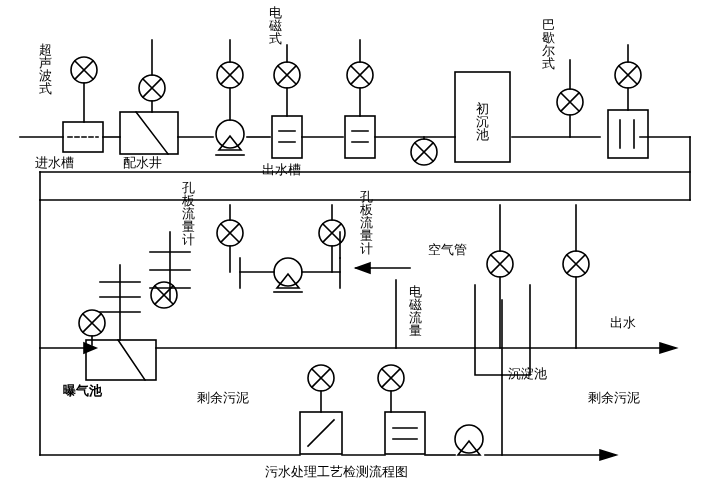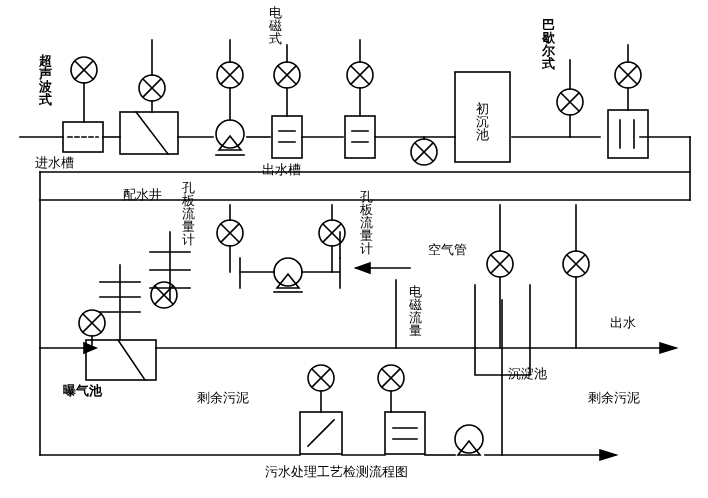--- a/index.html
+++ b/index.html
@@ -210,34 +210,34 @@
       <path d="M 321 391 L 321 412"></path>
 
       <circle cx="391" cy="378" r="13"></circle>
       <path d="M 382 369 L 400 387 M 400 369 L 382 387"></path>
       <path d="M 391 391 L 391 412"></path>
 
       <path d="M 502 375 L 502 455"></path>
     </g>
   </svg>
 
-  <div class="lbl vert" style="left:38px; top:54px;font-weight:bold;">超
+  <div class="lbl vert" style="left:38px; top:43px;">超
 声
 波
 式</div>
   <div class="lbl vert" style="left:268px; top:6px;">电
 磁
 式</div>
-  <div class="lbl vert" style="left:541px; top:18px;font-weight:bold;">巴
+  <div class="lbl vert" style="left:541px; top:18px;">巴
 歇
 尔
 式</div>
 
   <div class="lbl" style="left:35px; top:156px;">进水槽</div>
-  <div class="lbl" style="left:123px; top:156px;margin-top:32px;">配水井</div>
+  <div class="lbl" style="left:123px; top:156px;">配水井</div>
   <div class="lbl" style="left:262px; top:163px;">出水槽</div>
   <div class="lbl vert" style="left:475px; top:88px;margin-top:14px;">初
 沉
 池</div>
 
   <div class="lbl vert" style="left:181px; top:181px;">孔
 板
 流
 量
 计</div>

